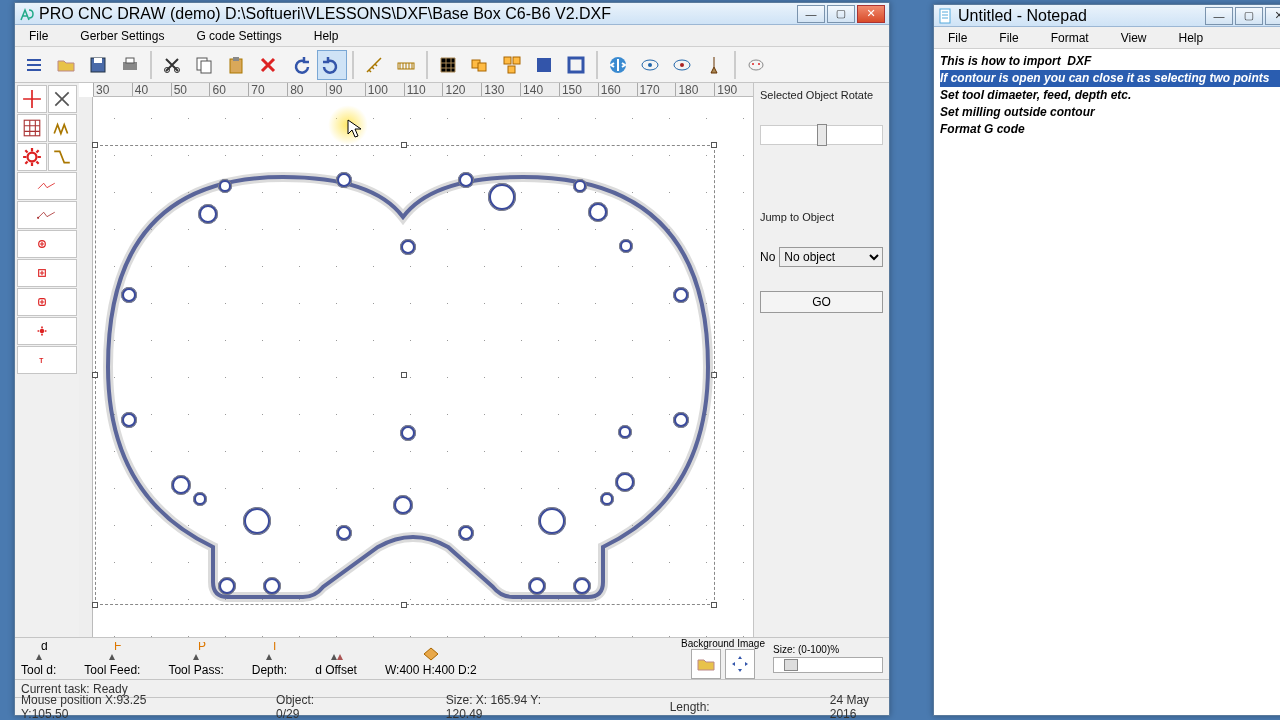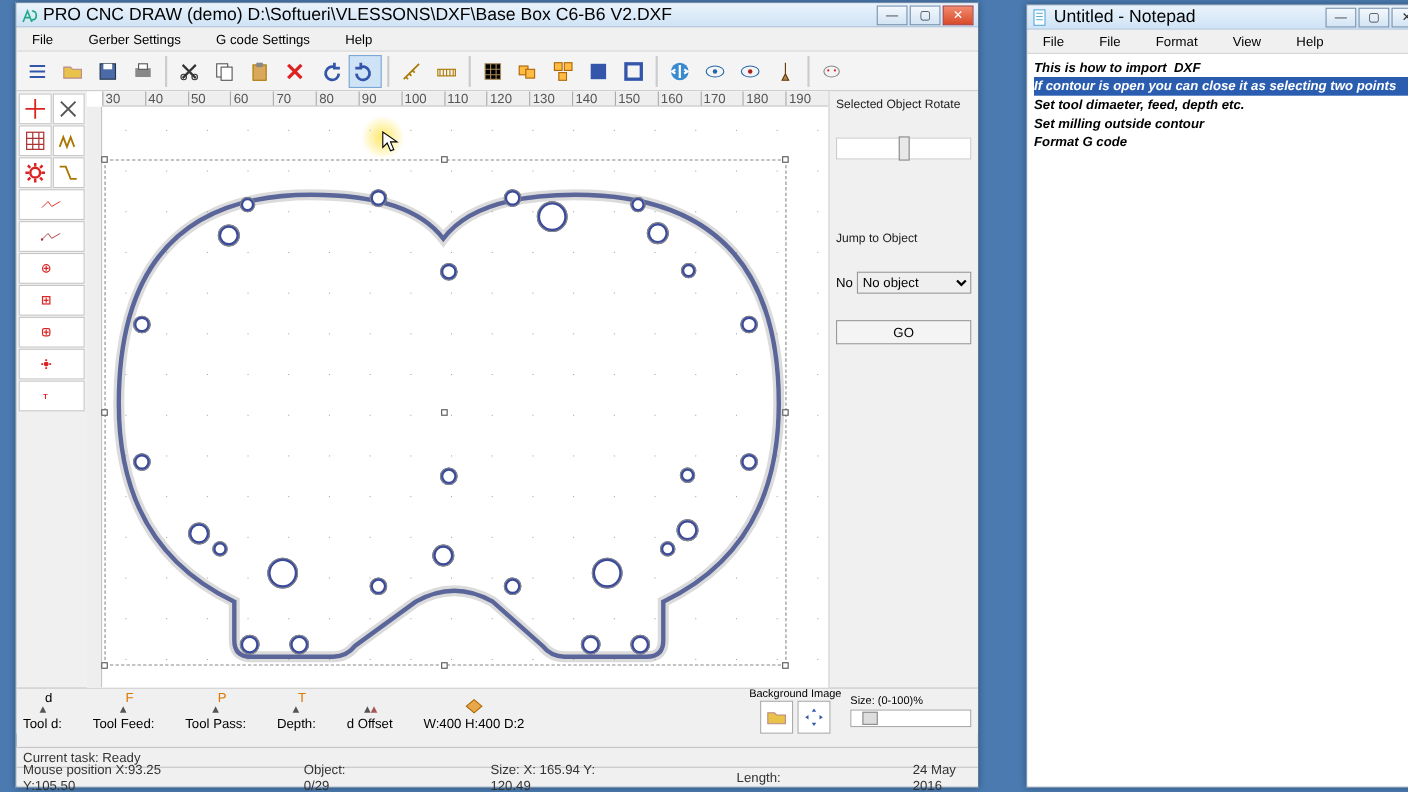--- a/index.html
+++ b/index.html
@@ -40,21 +40,21 @@
   .combo { display:flex; align-items:center; gap:4px;}
   .combo select { flex:1; height:20px; border:1px solid #999;}
   .go-btn { height:22px; border:1px solid #999; background:#f4f4f4; cursor:pointer;}
   .bottom-bar { height: 42px; background:#f0f0f0; border-top:1px solid #c5c5c5; display:flex; align-items:center; padding: 2px 6px; gap: 28px;}
   .bb-item { display:flex; flex-direction:column; align-items:center; gap:0; font-size:11px;}
   .bb-item .ic { height:22px; display:flex; align-items:center; justify-content:center;}
   .bb-right { margin-left:auto; display:flex; align-items:center; gap:8px;}
   .sq-btn { width:30px;height:30px;border:1px solid #aaa;background:#fff;display:flex;align-items:center;justify-content:center;cursor:pointer;}
   .scroll-mini {width:110px;height:16px;border:1px solid #aaa;background:#fff;position:relative;}
   .scroll-mini .th{position:absolute;left:10px;top:1px;width:14px;height:12px;background:#ddd;border:1px solid #888;}
-  .statusbar { height:18px; background:#f0f0f0; border-top:1px solid #c5c5c5; padding:1px 6px; font-size:11px; color:#333; display:flex; align-items:center;margin-top:12px;}
+  .statusbar { height:18px; background:#f0f0f0; border-top:1px solid #c5c5c5; padding:1px 6px; font-size:11px; color:#333; display:flex; align-items:center;}
   .statusbar2 { height:18px; background:#f0f0f0; border-top:1px solid #c5c5c5; padding:1px 6px; font-size:11px; color:#333; display:flex; align-items:center; gap:120px;}
   
   .np-body { flex:1; padding:4px 6px; font-family: Arial, sans-serif; font-size:14px; line-height:17px; overflow:auto; background:#fff;}
   .np-body .line { font-weight:bold; font-style:italic; white-space:pre-wrap;}
   .np-body .sel { background:#2a5db0; color:#fff;}
   
   svg { width:20px; height:20px; }
   .cursor-spot { position:absolute; pointer-events:none; }
   .yellow-glow { position:absolute; width:40px; height:40px; border-radius:50%; background: radial-gradient(rgba(255,230,90,.95), rgba(255,230,90,0) 70%);}
 </style>

